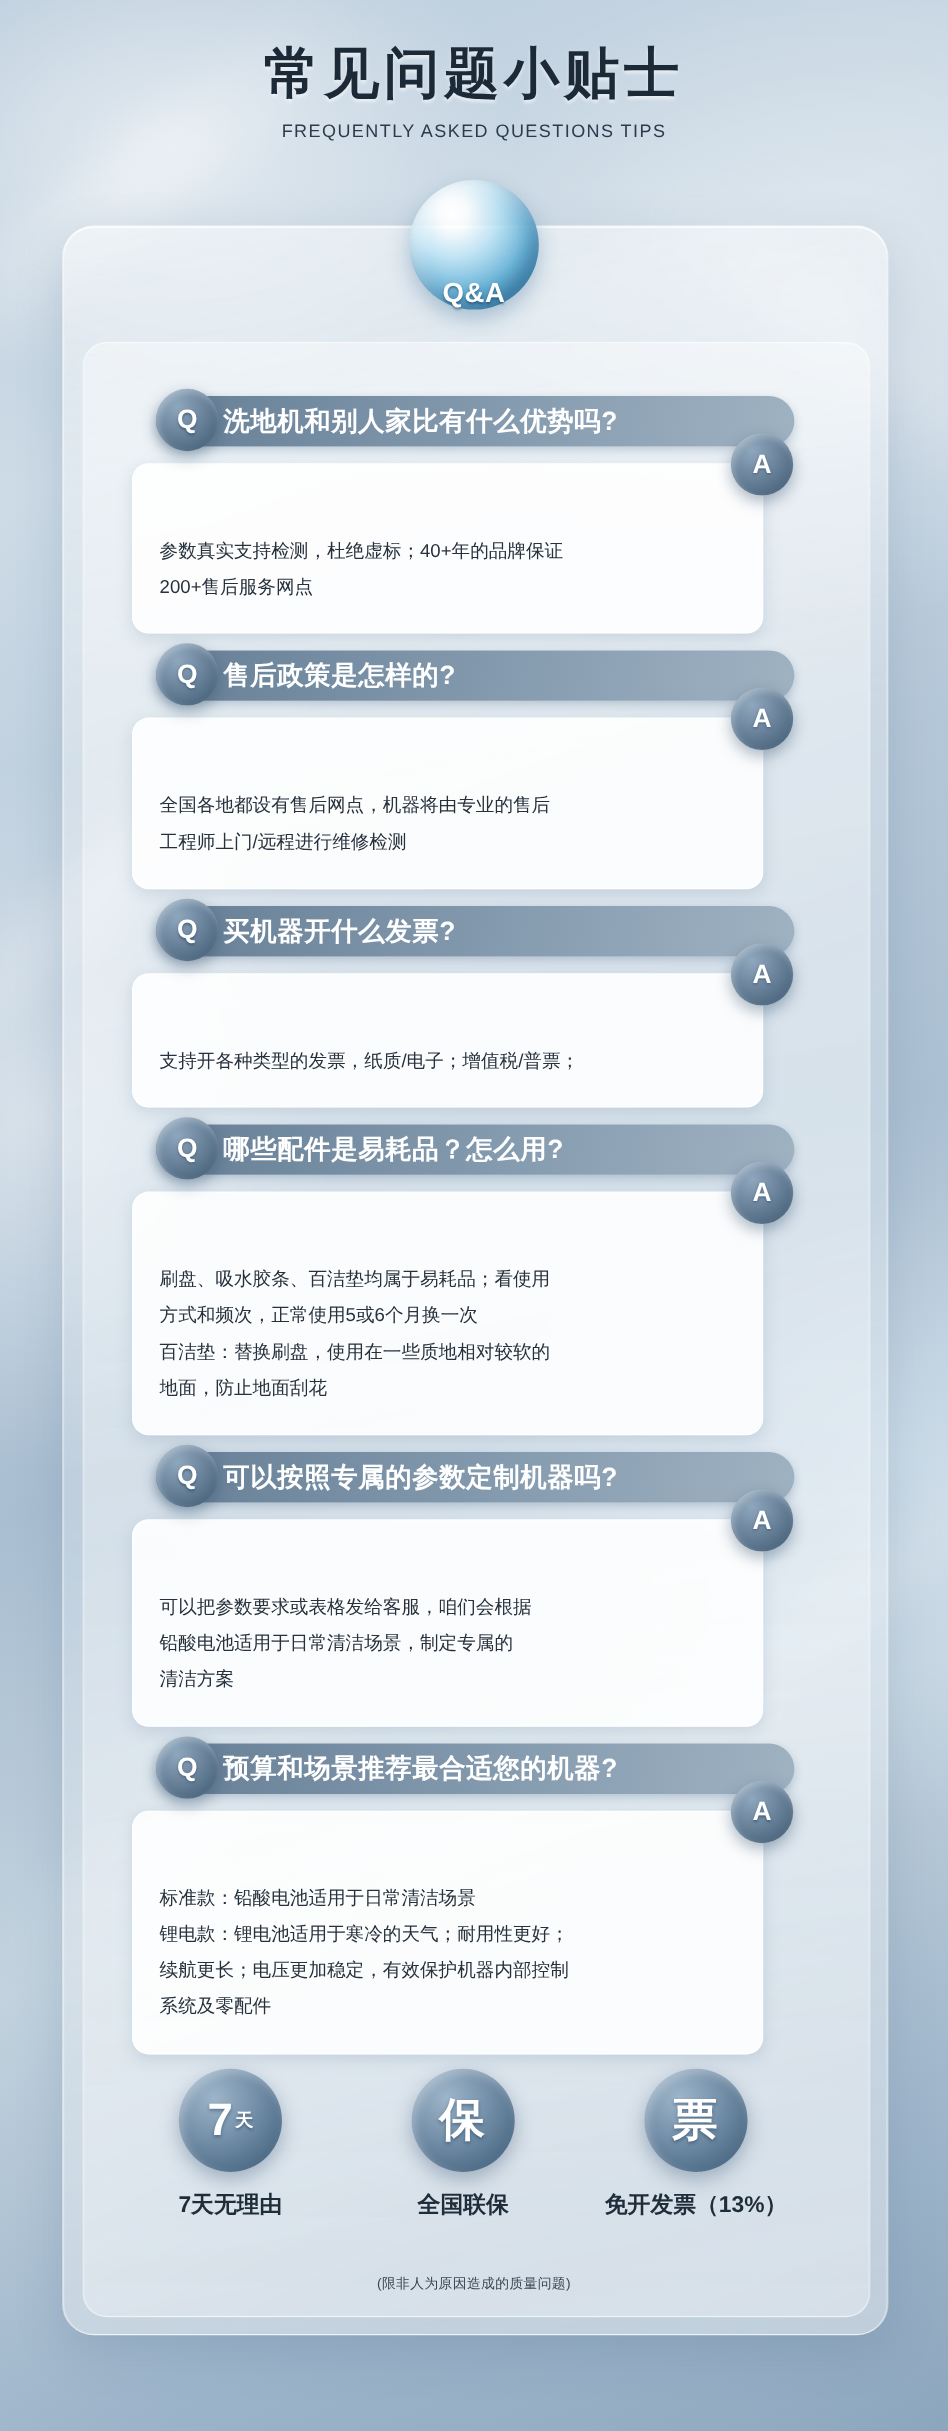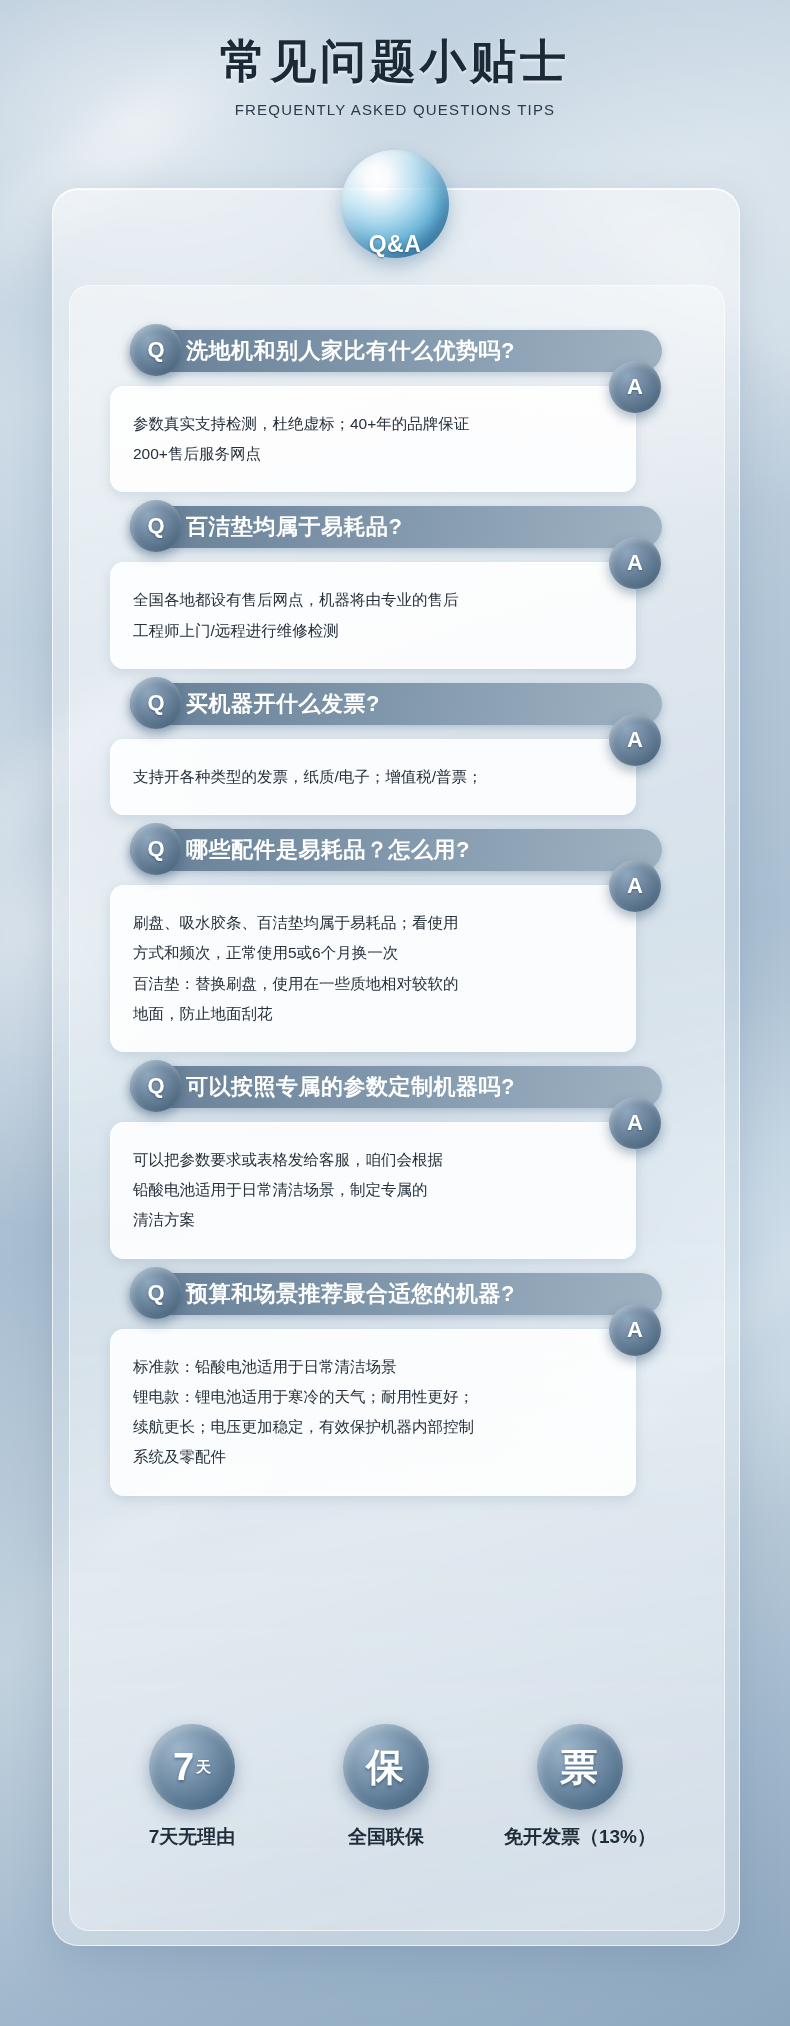--- a/index.html
+++ b/index.html
@@ -168,20 +168,21 @@
     border: 1px solid rgba(255,255,255,0.95);
     box-shadow: 0 4px 12px rgba(90,120,150,0.18);
     padding: 22px 26px 22px 22px;
     box-sizing: border-box;
   }
   .a-text {
     font-size: 15.5px;
     line-height: 1.95;
     color: #26313c;
     white-space: pre-line;
+    margin-top: 36px;
   }
   .a-badge {
     position: absolute;
     right: -26px;
     top: -26px;
     width: 52px;
     height: 52px;
     border-radius: 50%;
     background: radial-gradient(circle at 34% 28%, #8ea7bd 0%, #6d869e 42%, #4d6880 78%, #3e5a72 100%);
     box-shadow: 0 5px 12px rgba(45,75,105,0.40), inset 2px 3px 6px rgba(255,255,255,0.35);
@@ -290,21 +291,21 @@
         <div class="a-text">参数真实支持检测，杜绝虚标；40+年的品牌保证
 200+售后服务网点</div>
       </div>
     </div>
 
     <div class="faq-item">
       <div class="q-bar">
         <div class="q-badge">
           <span>Q</span>
         </div>
-        <div class="q-text">百洁垫均属于易耗品?</div>
+        <div class="q-text">售后政策是怎样的?</div>
       </div>
       <div class="a-box">
         <div class="a-badge">
           <span>A</span>
         </div>
         <div class="a-text">全国各地都设有售后网点，机器将由专业的售后
 工程师上门/远程进行维修检测</div>
       </div>
     </div>
 
@@ -395,14 +396,15 @@
     </div>
     <div class="g-item">
       <div class="g-circle">
         <span class="big">票</span>
         <span class="small"></span>
       </div>
       <div class="g-label">免开发票（13%）</div>
     </div>
   </div>
 
+  <div class="footnote">(限非人为原因造成的质量问题)</div>
 
 </div>
 
 </body></html>

